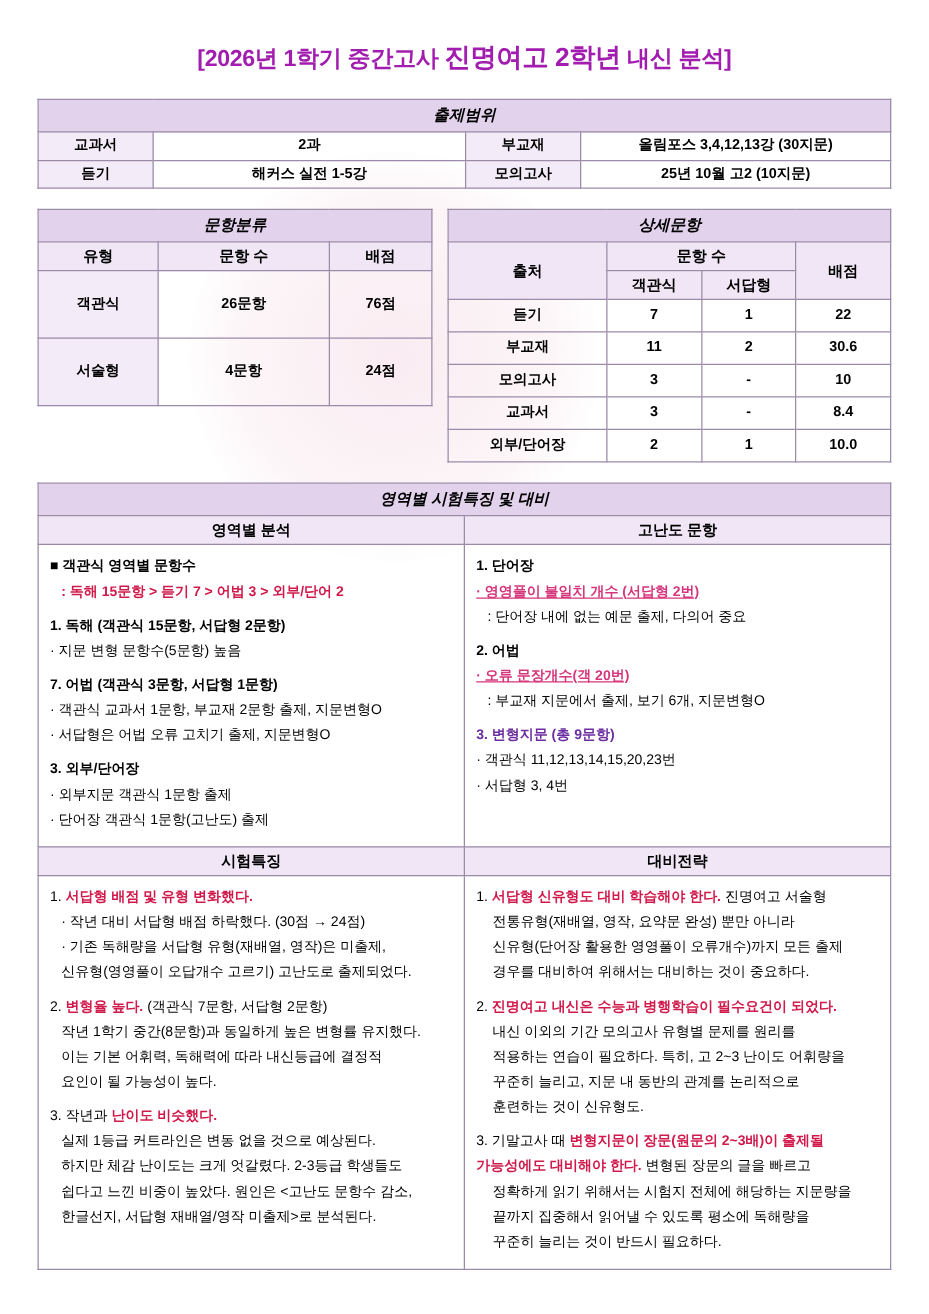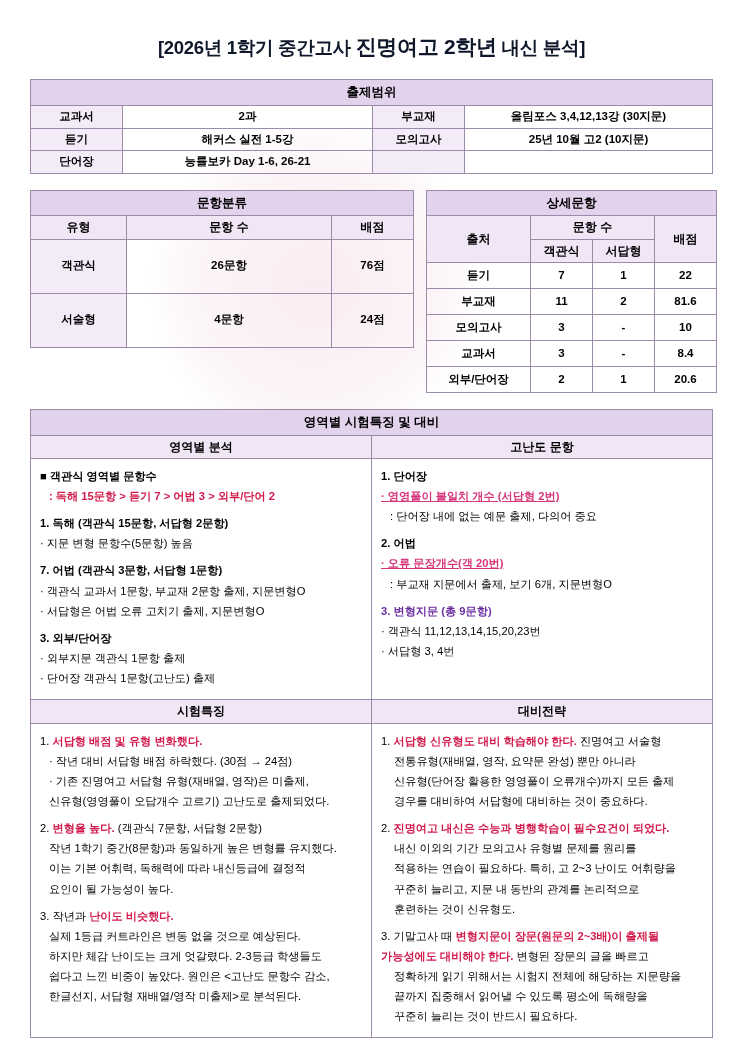--- a/index.html
+++ b/index.html
@@ -29,21 +29,21 @@
     pointer-events: none;
     z-index: 0;
   }
   .content { position: relative; z-index: 1; }
 
   h1.doc-title {
     margin: 0 0 20px 0;
     text-align: center;
     font-size: 18.5px;
     font-weight: bold;
-    color: #0f172a;
+    color: #a21caf;
     letter-spacing: -0.3px;
     line-height: 1.2;
   }
   h1.doc-title .big { font-size: 21px; }
 
   table {
     border-collapse: collapse;
     width: 100%;
     table-layout: fixed;
   }
@@ -53,20 +53,21 @@
     font-size: 11.5px;
     vertical-align: middle;
     line-height: 1.35;
   }
   .hdr {
     background: #e3d2ec;
     text-align: center;
     font-weight: bold;
     font-size: 12.5px;
     padding: 4px 5px;
+    font-style: italic;
   }
   .sub {
     background: #f0e6f5;
     text-align: center;
     font-weight: bold;
     font-size: 12px;
   }
   .lbl {
     background: #f3ebf7;
     text-align: center;
@@ -76,21 +77,21 @@
   .b { font-weight: bold; margin-top: 30px; }
 
   .block { margin-bottom: 16px; }
 
   
   .two-col {
     display: flex;
     gap: 12px;
     align-items: flex-start;
   }
-  .two-col > div:first-child { width: 384px; flex: none; }
+  .two-col > div:first-child { width: 316px; flex: none; }
   .two-col > div:last-child { flex: 1; }
 
   
   .body-cell {
     padding: 8px 9px 10px 9px;
     font-size: 11.2px;
     line-height: 1.62;
     vertical-align: top;
   }
   .body-cell p { margin: 0 0 2px 0; }
@@ -129,26 +130,20 @@
           <td class="lbl">교과서</td>
           <td class="ctr b">2과</td>
           <td class="lbl">부교재</td>
           <td class="ctr b">올림포스 3,4,12,13강 (30지문)</td>
         </tr>
         <tr>
           <td class="lbl">듣기</td>
           <td class="ctr b">해커스 실전 1-5강</td>
           <td class="lbl">모의고사</td>
           <td class="ctr b">25년 10월 고2 (10지문)</td>
-        </tr>
-        <tr>
-          <td class="lbl">단어장</td>
-          <td class="ctr b">능률보카 Day 1-6, 26-21</td>
-          <td class="lbl"></td>
-          <td class="ctr b"></td>
         </tr>
       </tbody>
         </table>
     </div>
 
     <div class="block two-col">
       <div>
         <table>
           <colgroup>
               <col style="width:96px">
@@ -201,39 +196,39 @@
           <tr style="height:26px">
             <td class="ctr b">듣기</td>
             <td class="ctr b">7</td>
             <td class="ctr b">1</td>
             <td class="ctr b">22</td>
           </tr>
           <tr style="height:26px">
             <td class="ctr b">부교재</td>
             <td class="ctr b">11</td>
             <td class="ctr b">2</td>
-            <td class="ctr b">81.6</td>
+            <td class="ctr b">30.6</td>
           </tr>
           <tr style="height:26px">
             <td class="ctr b">모의고사</td>
             <td class="ctr b">3</td>
             <td class="ctr b">-</td>
             <td class="ctr b">10</td>
           </tr>
           <tr style="height:26px">
             <td class="ctr b">교과서</td>
             <td class="ctr b">3</td>
             <td class="ctr b">-</td>
             <td class="ctr b">8.4</td>
           </tr>
           <tr style="height:26px">
             <td class="ctr b">외부/단어장</td>
             <td class="ctr b">2</td>
             <td class="ctr b">1</td>
-            <td class="ctr b">20.6</td>
+            <td class="ctr b">10.0</td>
           </tr>
         </tbody>
           </table>
       </div>
     </div>
 
     <div class="block">
       <table>
         <colgroup>
             <col style="width:50%">
@@ -281,39 +276,39 @@
         </tr>
 
         <tr>
           <td class="sub">시험특징</td>
           <td class="sub">대비전략</td>
         </tr>
         <tr>
           <td class="body-cell">
             <p><span>1. </span><span class="red">서답형 배점 및 유형 변화했다.</span></p>
             <p class="ind">· 작년 대비 서답형 배점 하락했다. (30점 → 24점)</p>
-            <p class="ind">· 기존 진명여고 서답형 유형(재배열, 영작)은 미출제,</p>
+            <p class="ind">· 기존 독해량을 서답형 유형(재배열, 영작)은 미출제,</p>
             <p class="ind">  신유형(영영풀이 오답개수 고르기) 고난도로 출제되었다.</p>
             <div class="gap"></div>
             <p><span>2. </span><span class="red">변형율 높다.</span><span> (객관식 7문항, 서답형 2문항)</span></p>
             <p class="ind">작년 1학기 중간(8문항)과 동일하게 높은 변형률 유지했다.</p>
             <p class="ind">이는 기본 어휘력, 독해력에 따라 내신등급에 결정적</p>
             <p class="ind">요인이 될 가능성이 높다.</p>
             <div class="gap"></div>
             <p><span>3. </span><span>작년과 </span><span class="red">난이도 비슷했다.</span></p>
             <p class="ind">실제 1등급 커트라인은 변동 없을 것으로 예상된다.</p>
             <p class="ind">하지만 체감 난이도는 크게 엇갈렸다. 2-3등급 학생들도</p>
             <p class="ind">쉽다고 느낀 비중이 높았다. 원인은 &lt;고난도 문항수 감소,</p>
             <p class="ind">한글선지, 서답형 재배열/영작 미출제&gt;로 분석된다.</p>
           </td>
           <td class="body-cell">
             <p><span>1. </span><span class="red">서답형 신유형도 대비 학습해야 한다.</span><span> 진명여고 서술형</span></p>
             <p class="ind2">전통유형(재배열, 영작, 요약문 완성) 뿐만 아니라</p>
             <p class="ind2">신유형(단어장 활용한 영영풀이 오류개수)까지 모든 출제</p>
-            <p class="ind2">경우를 대비하여 서답형에 대비하는 것이 중요하다.</p>
+            <p class="ind2">경우를 대비하여 위해서는 대비하는 것이 중요하다.</p>
             <div class="gap"></div>
             <p><span>2. </span><span class="red">진명여고 내신은 수능과 병행학습이 필수요건이 되었다.</span></p>
             <p class="ind2">내신 이외의 기간 모의고사 유형별 문제를 원리를</p>
             <p class="ind2">적용하는 연습이 필요하다. 특히, 고 2~3 난이도 어휘량을</p>
             <p class="ind2">꾸준히 늘리고, 지문 내 동반의 관계를 논리적으로</p>
             <p class="ind2">훈련하는 것이 신유형도.</p>
             <div class="gap"></div>
             <p><span>3. </span><span>기말고사 때 </span><span class="red">변형지문이 장문(원문의 2~3배)이 출제될</span></p>
             <p><span class="red">가능성에도 대비해야 한다.</span><span> 변형된 장문의 글을 빠르고</span></p>
             <p class="ind2">정확하게 읽기 위해서는 시험지 전체에 해당하는 지문량을</p>

